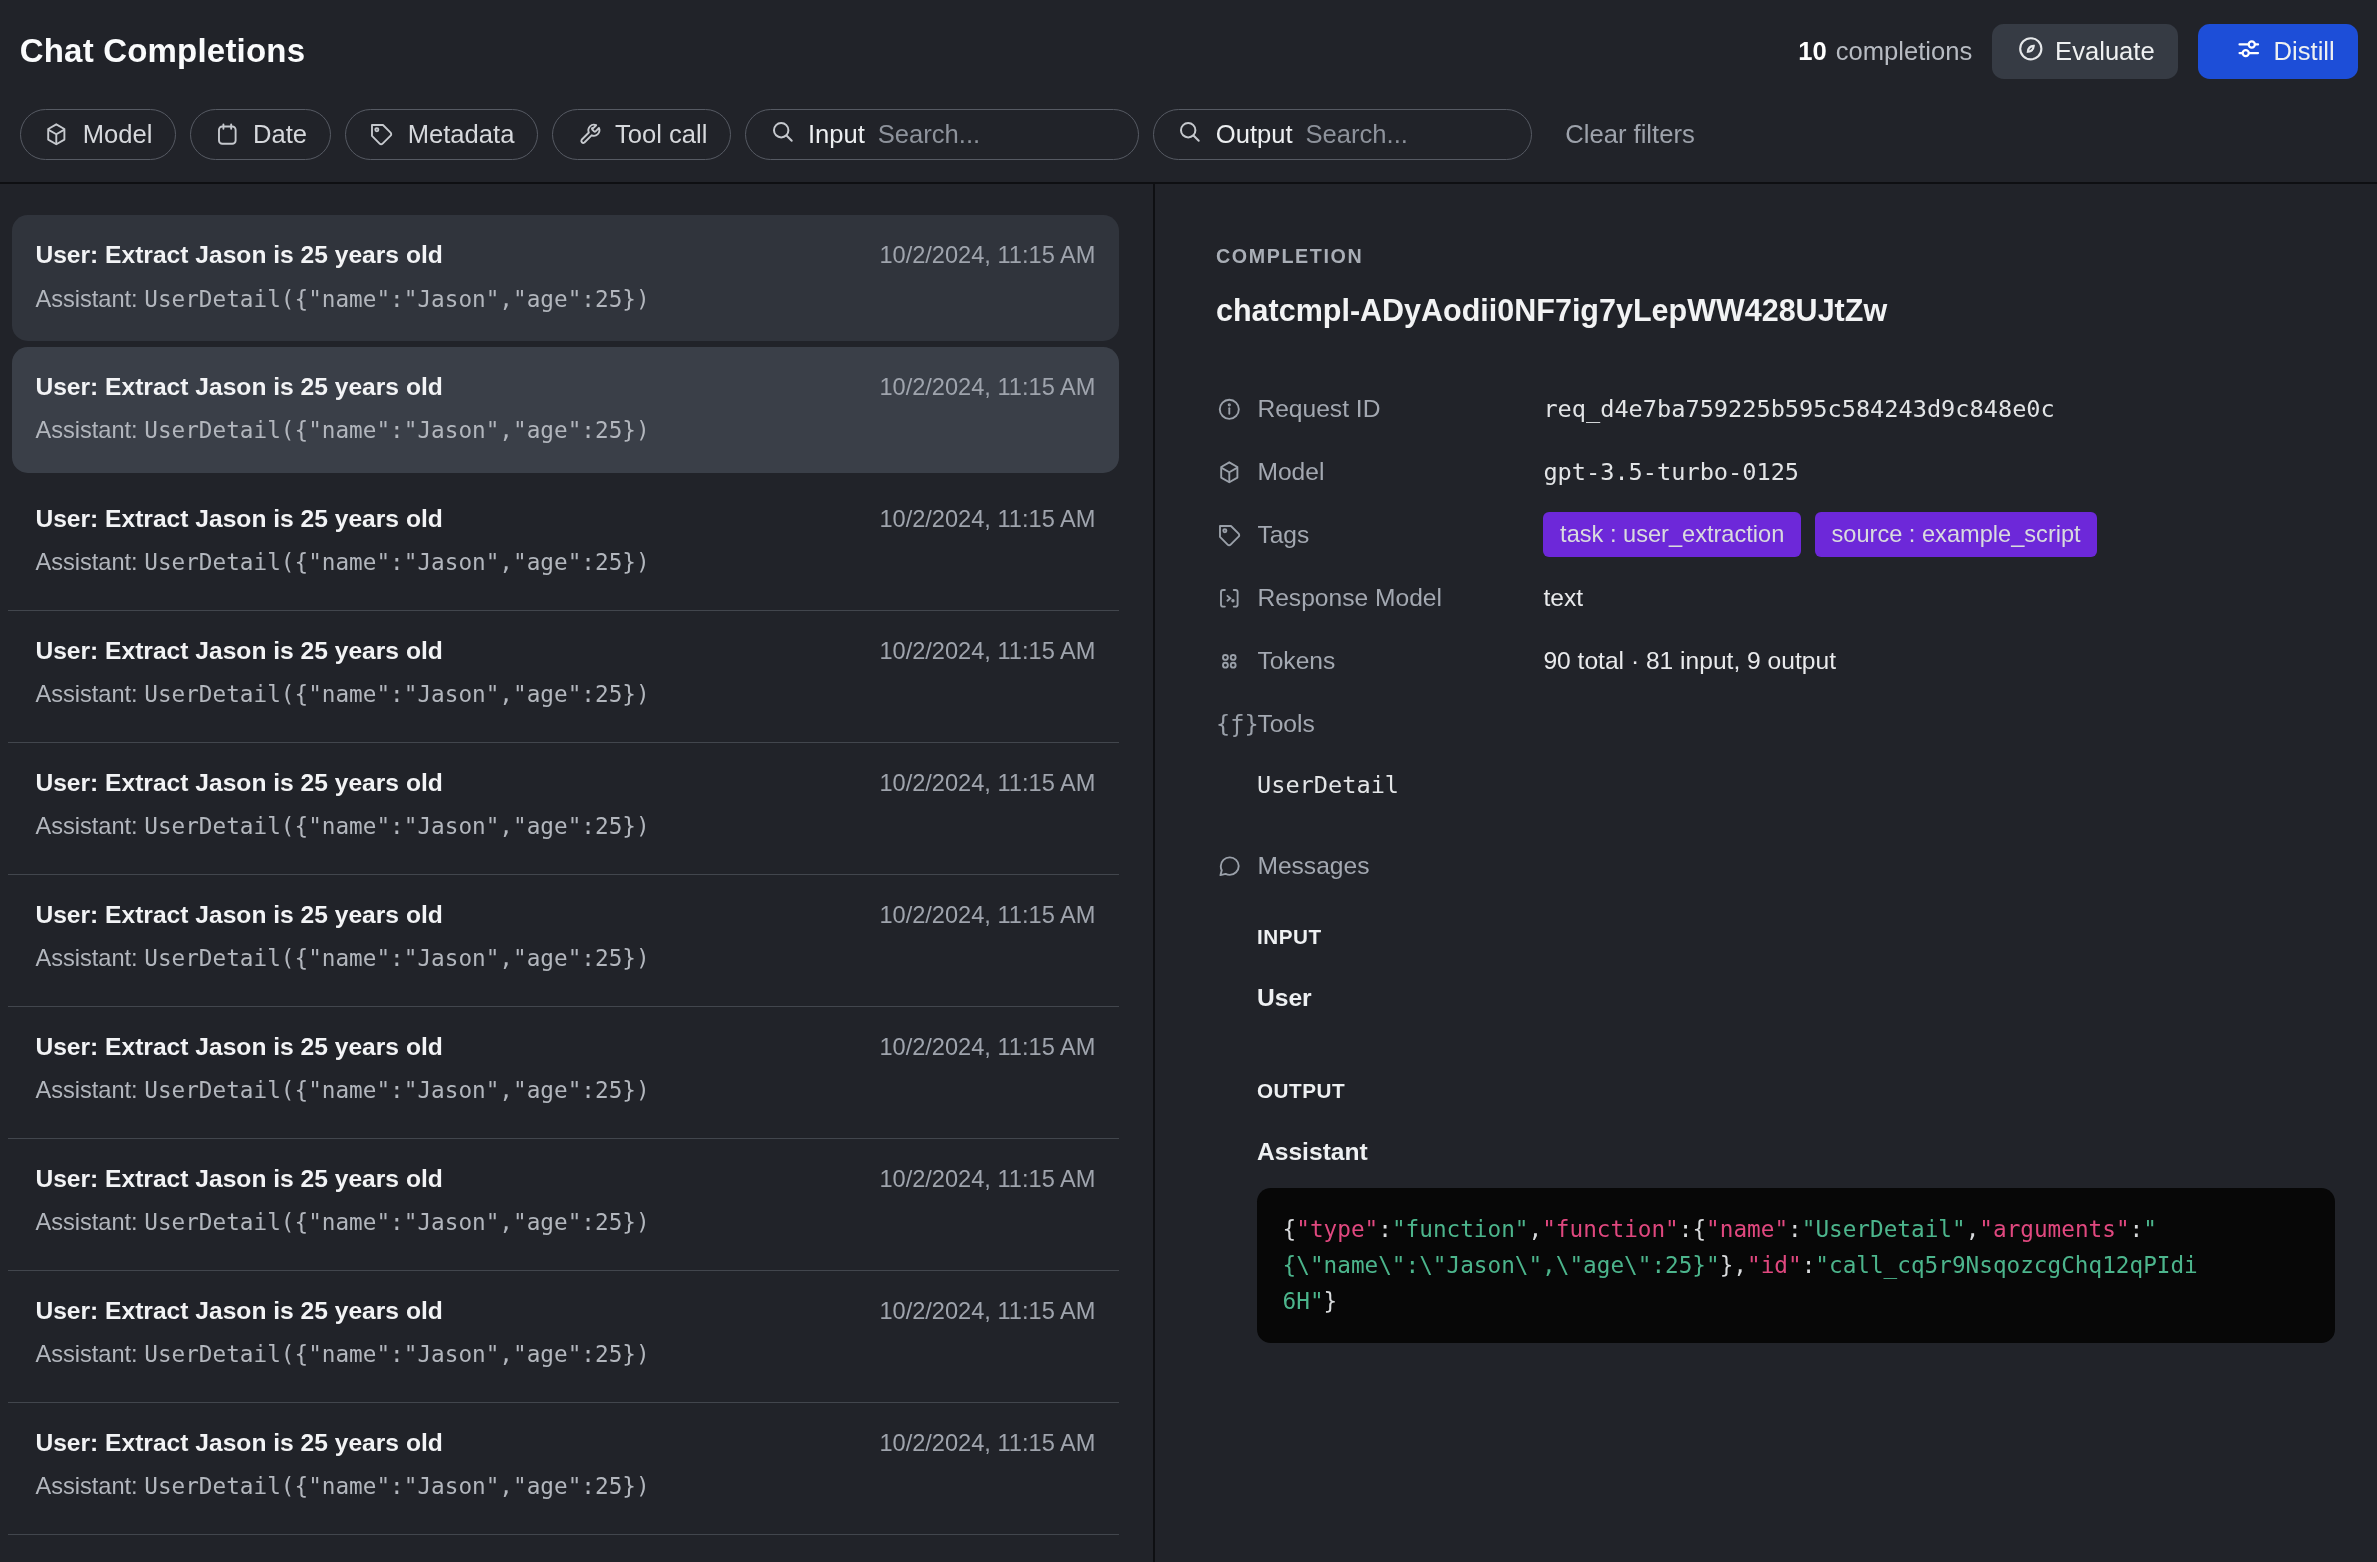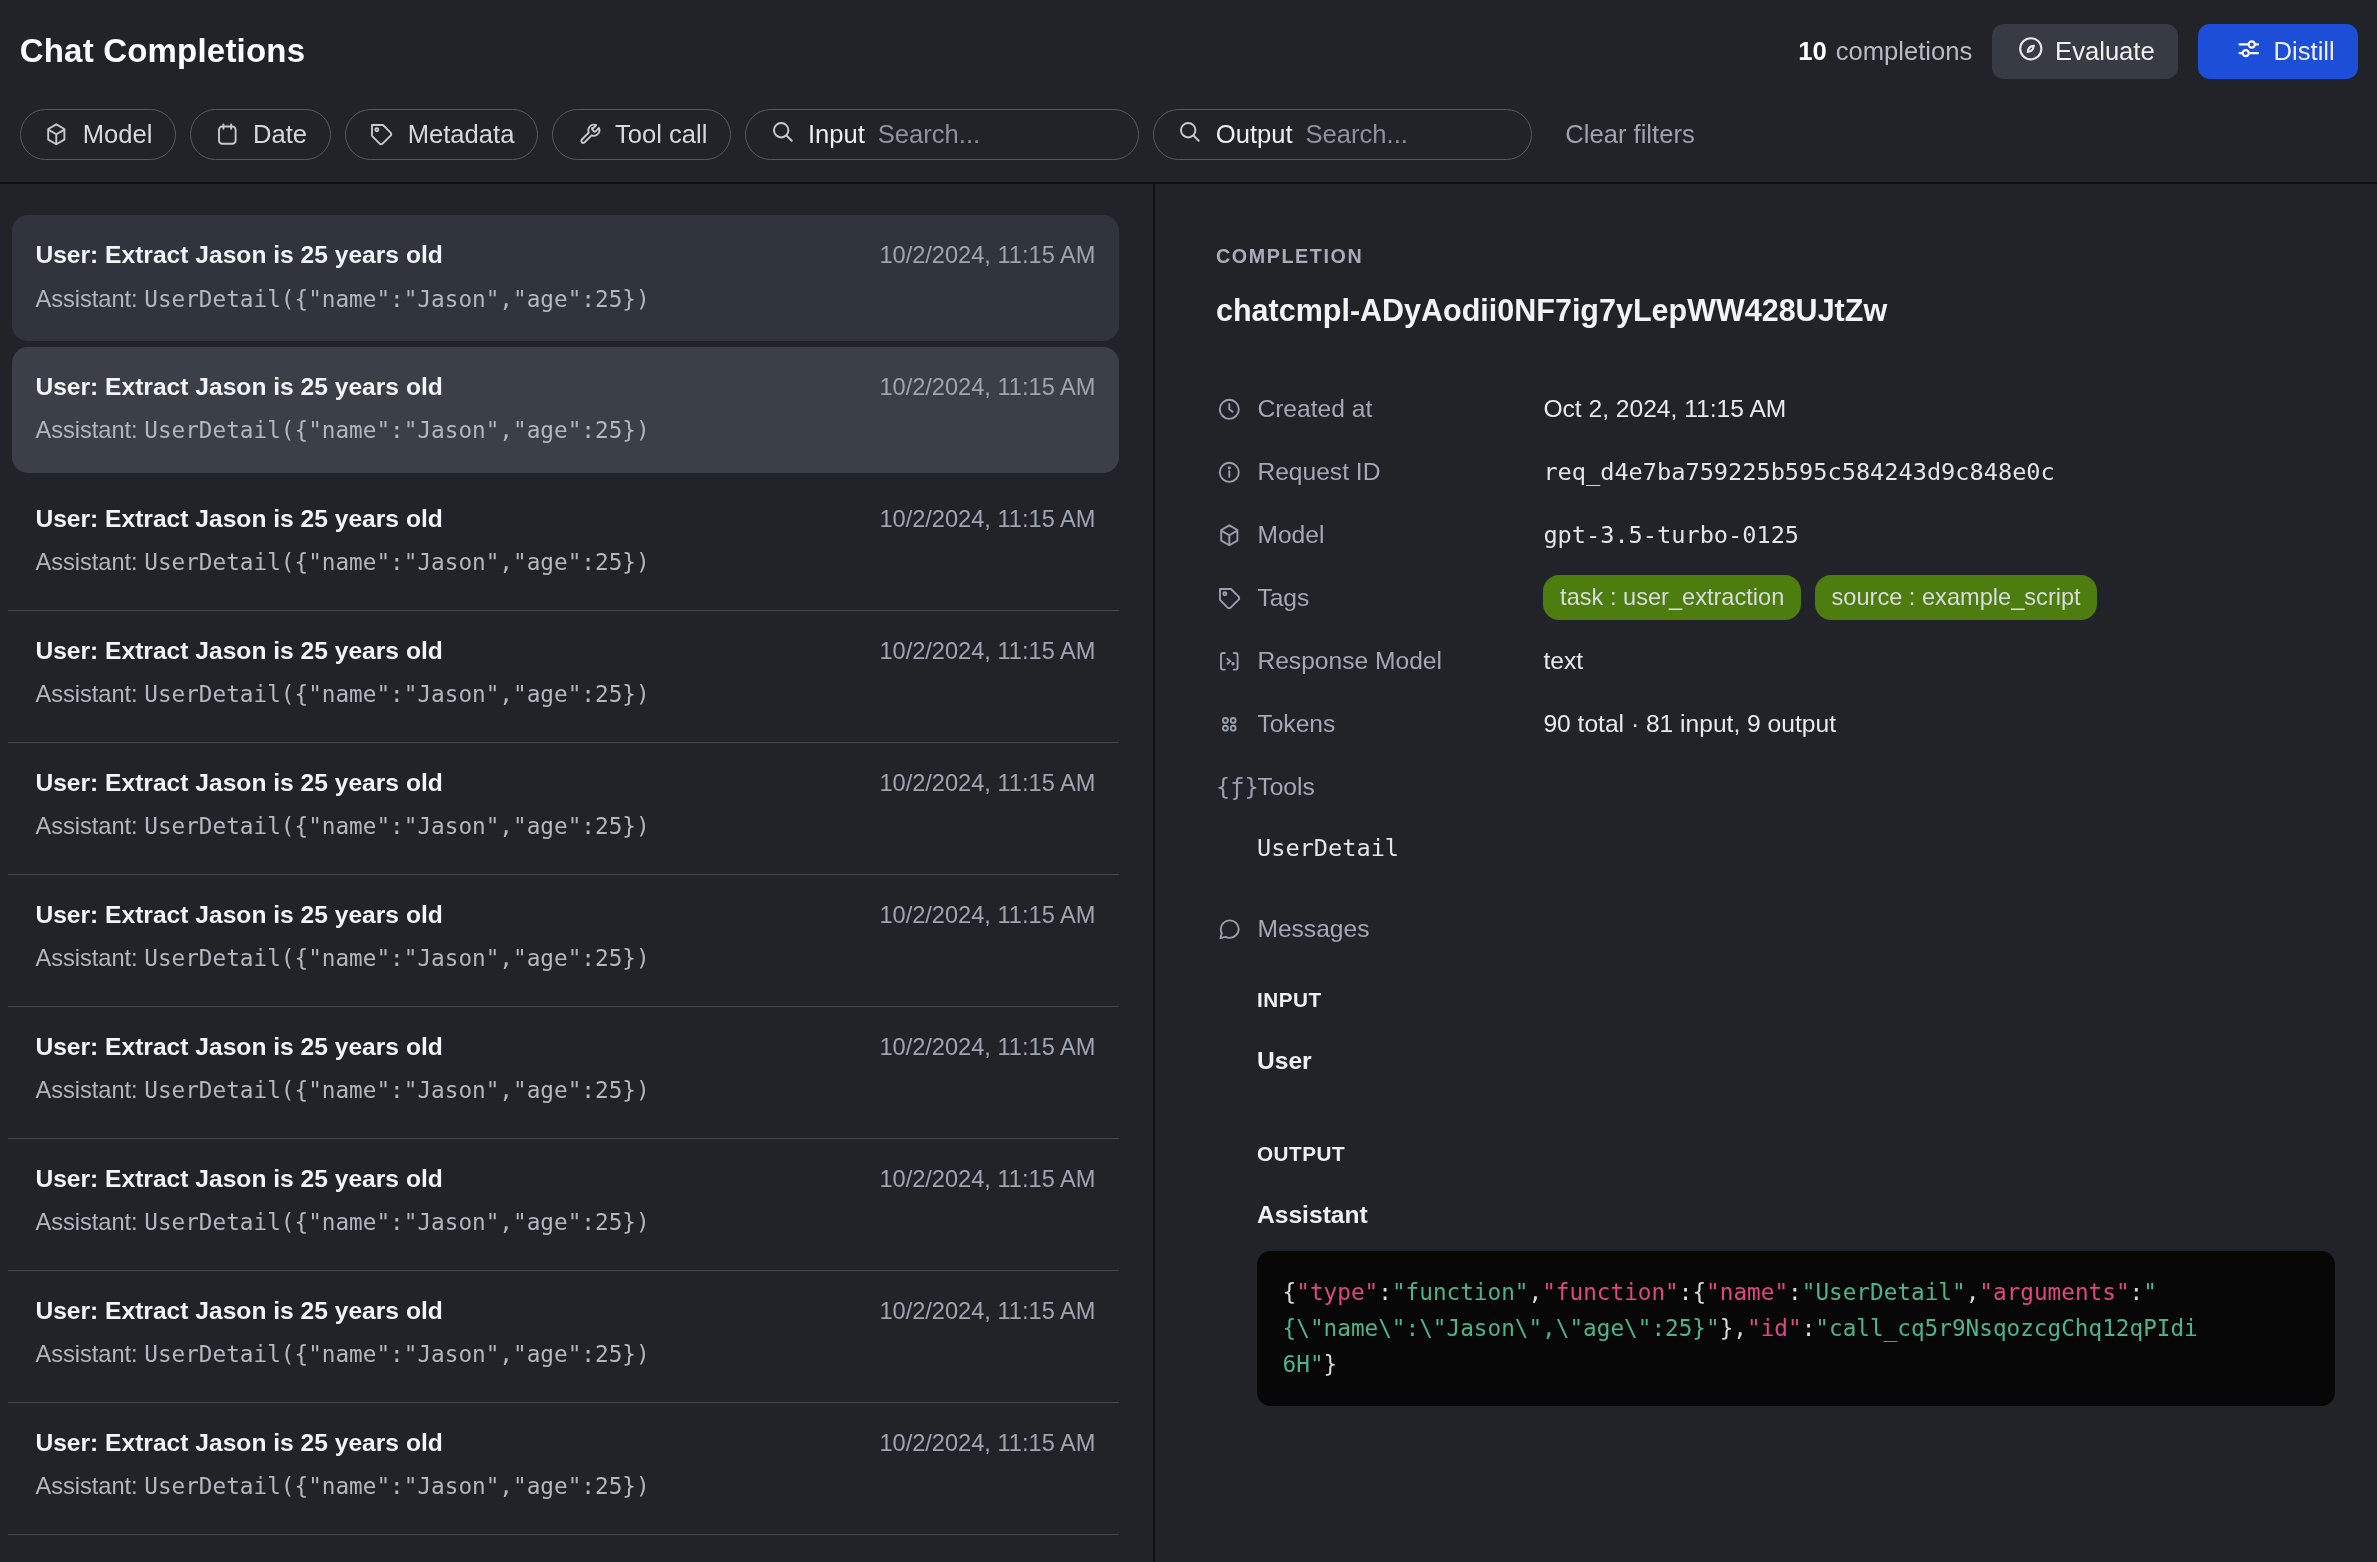--- a/index.html
+++ b/index.html
@@ -52,21 +52,21 @@
   .completion-id{font-size:30.5px;font-weight:700;color:#f2f3f4;margin:25.6px 0 0 0;}
   #fields{margin-top:49px;}
   .field-row{display:flex;align-items:center;height:63px;}
   .f-icon{width:27.6px;margin-right:13.8px;display:flex;align-items:center;color:#9aa0a9;}
   .f-icon svg{width:26.6px;height:26.6px;}
   .f-icon .glyph{font-family:"DejaVu Sans Mono",monospace;font-size:23.6px;color:#9aa0a9;}
   .f-label{width:286px;box-sizing:border-box;font-size:24.6px;color:#a3a8b1;flex:none;}
   .f-value{font-size:24.6px;color:#e9eaec;}
   .f-value.mono{font-size:23.6px;color:#e2e4e6;}
   .f-tags{display:flex;gap:13.8px;}
-  .f-tag{background:#4d7c0f;border-radius:16px;padding:8.9px 16.7px;font-size:23.6px;color:#d9dbde;}
+  .f-tag{background:#6d28d9;border-radius:6px;padding:8.9px 16.7px;font-size:23.6px;color:#d9dbde;}
   .tools-value{margin:15.8px 0 0 41px;font-size:23.6px;color:#e2e4e6;}
   .messages-header{display:flex;align-items:center;margin-top:53px;}
   .messages-body{margin-left:41px;}
   .msg-section-label{margin-top:45px;font-size:20.7px;font-weight:700;color:#eef0f2;letter-spacing:0.5px;}
   .msg-section-label.output{margin-top:67px;}
   .msg-role{margin-top:35px;font-size:24.6px;font-weight:700;color:#eef0f2;}
   .msg-text{margin-top:23.6px;font-size:24.6px;color:#d8dadd;}
   .code-block{margin:21.7px 0 0 0;background:#070707;border-radius:13.8px;padding:23.6px 25.6px;
       font-family:"DejaVu Sans Mono",monospace;font-size:22.7px;line-height:36px;color:#d8dadc;}
   .code-block .k{color:#e0487f;}
@@ -245,30 +245,20 @@
       </div>
 
     <div class="detail">
       <div class="section-label">COMPLETION</div>
       <h2 class="completion-id">chatcmpl-ADyAodii0NF7ig7yLepWW428UJtZw</h2>
       <div id="fields">
           <div class="field-row">
             <span class="f-icon">
               <svg viewBox="0 0 24 24" fill="none" stroke="currentColor" stroke-width="1.7" stroke-linecap="round">
                 <circle cx="12" cy="12" r="8.6"></circle>
-                <path d="M12 7.2V12l3 2.2"></path>
-              </svg>
-            </span>
-            <span class="f-label">Created at</span>
-            <span class="f-value">Oct 2, 2024, 11:15 AM</span>
-          </div>
-          <div class="field-row">
-            <span class="f-icon">
-              <svg viewBox="0 0 24 24" fill="none" stroke="currentColor" stroke-width="1.7" stroke-linecap="round">
-                <circle cx="12" cy="12" r="8.6"></circle>
                 <path d="M12 11v5"></path>
                 <circle cx="12" cy="8" r="0.6" fill="currentColor"></circle>
               </svg>
             </span>
             <span class="f-label">Request ID</span>
             <span class="f-value mono">req_d4e7ba759225b595c584243d9c848e0c</span>
           </div>
           <div class="field-row">
             <span class="f-icon">
               <svg viewBox="0 0 24 24" fill="none" stroke="currentColor" stroke-width="1.7" stroke-linejoin="round">

